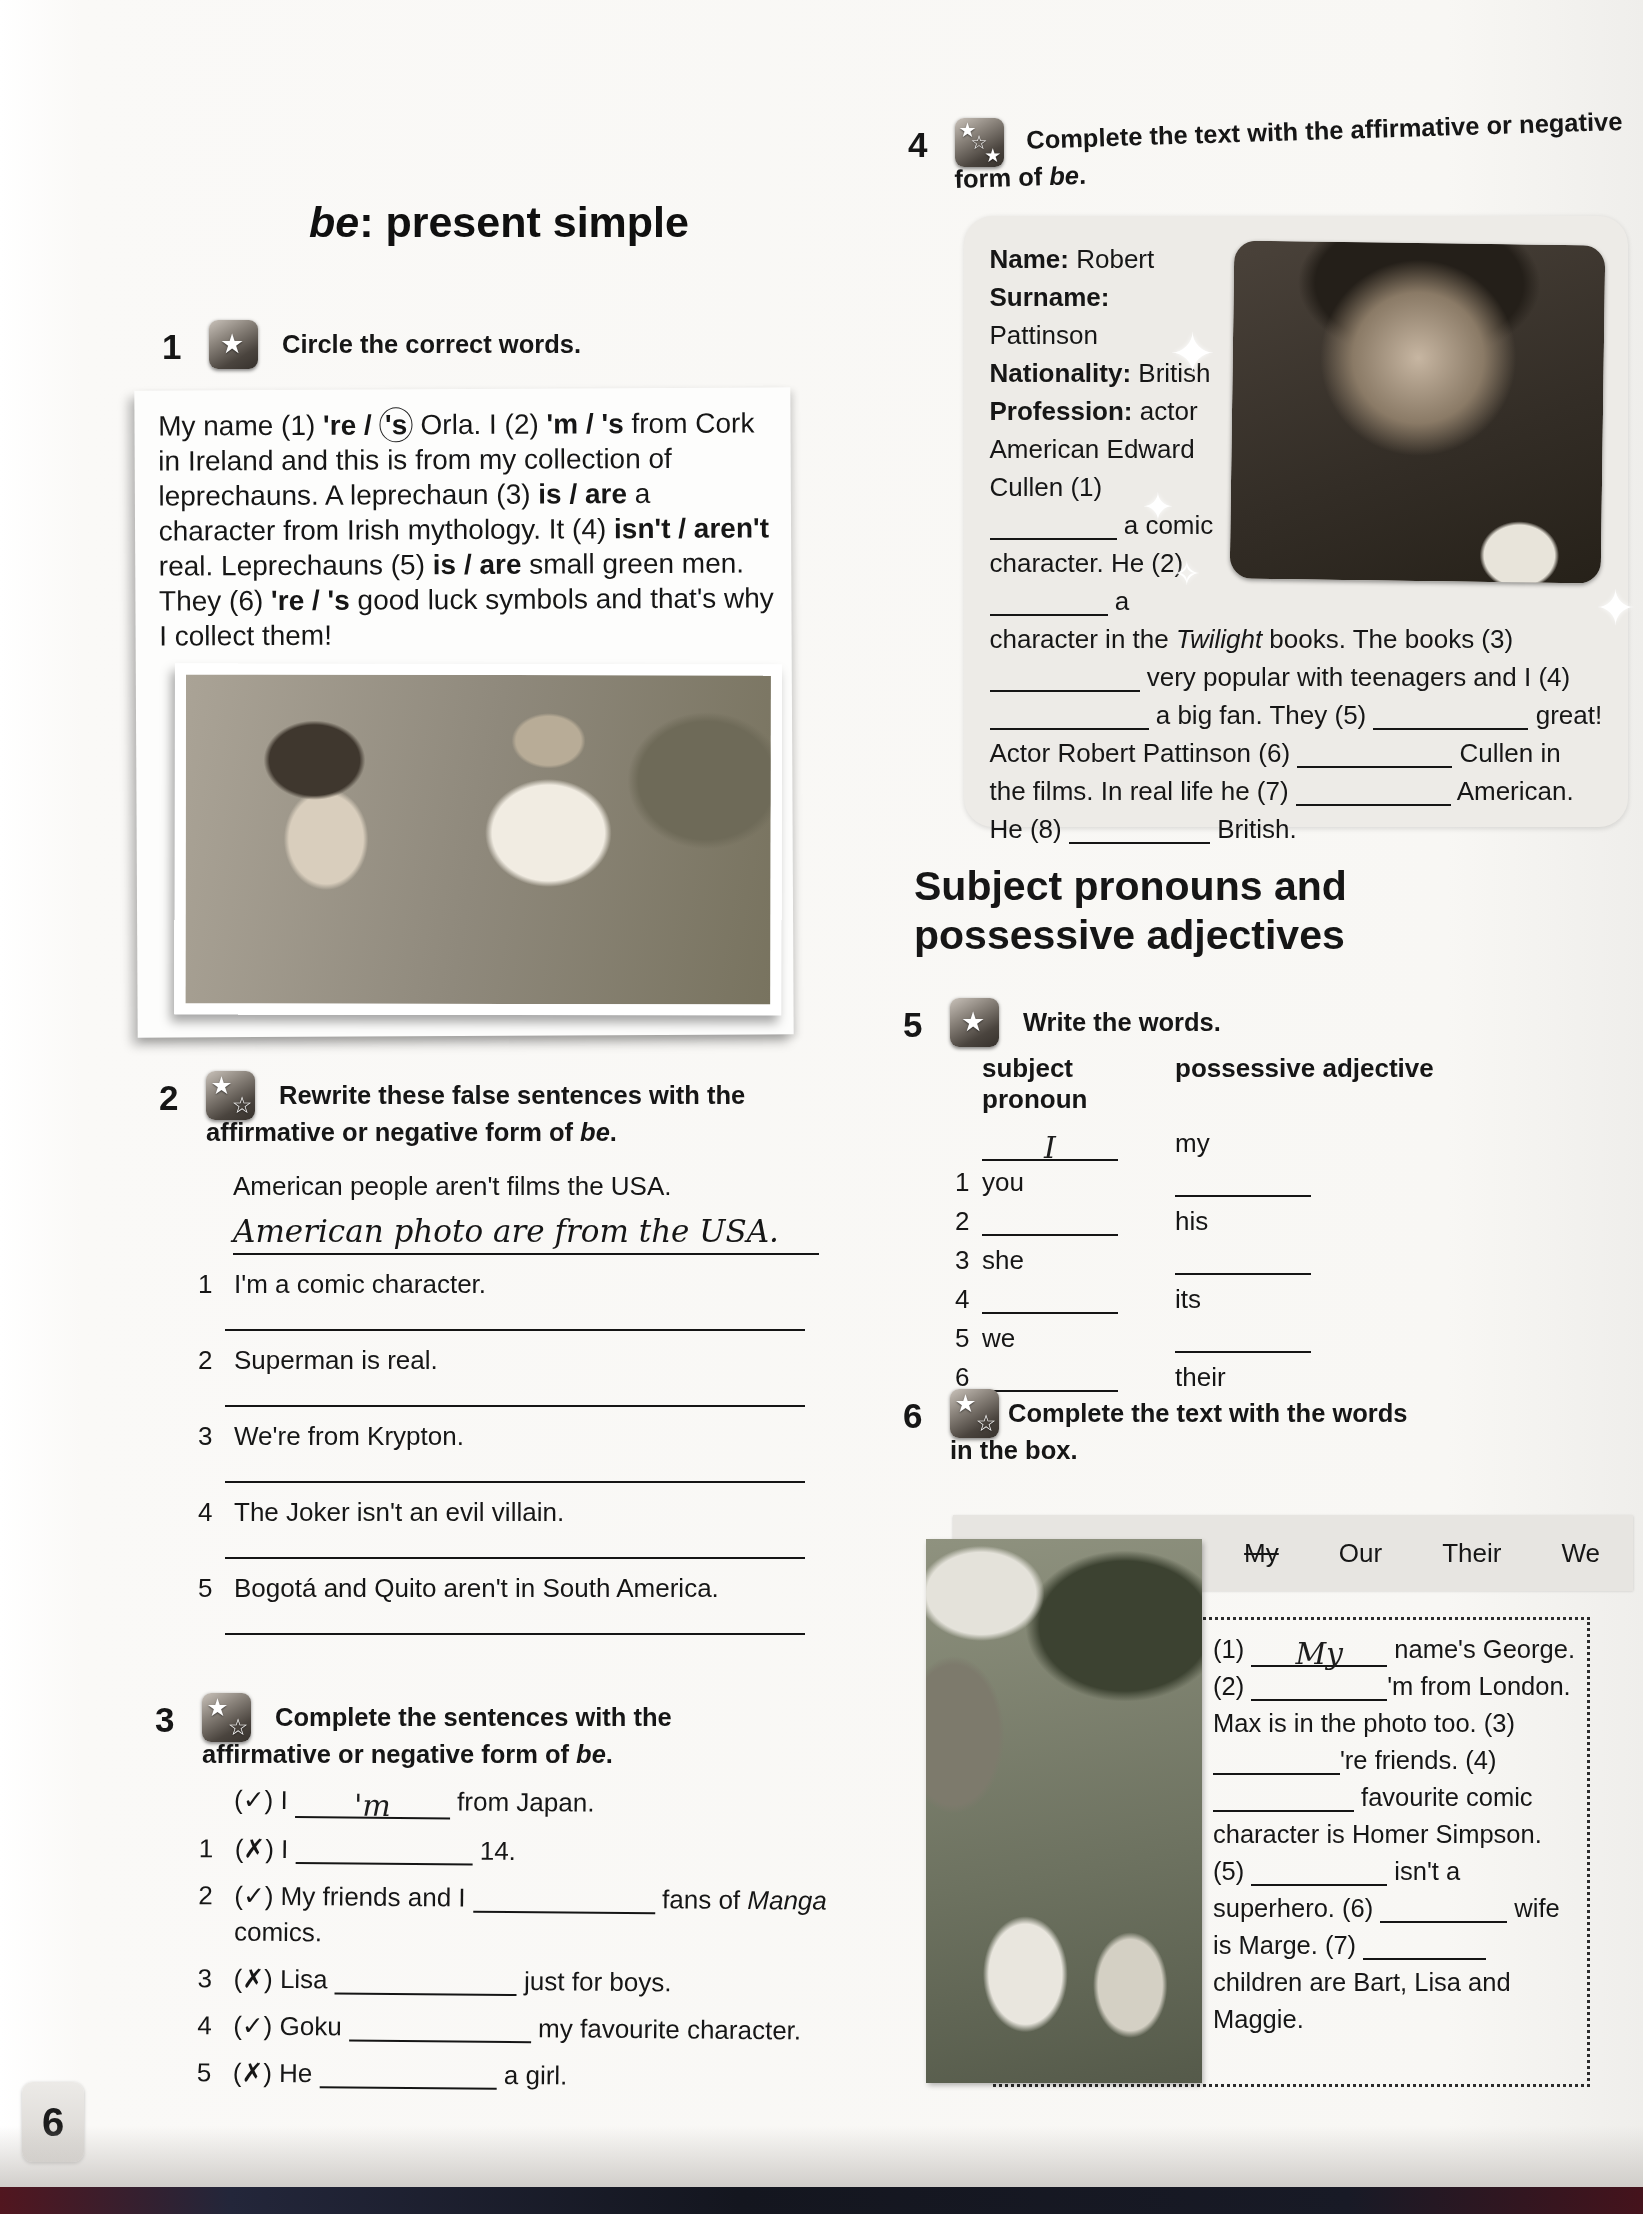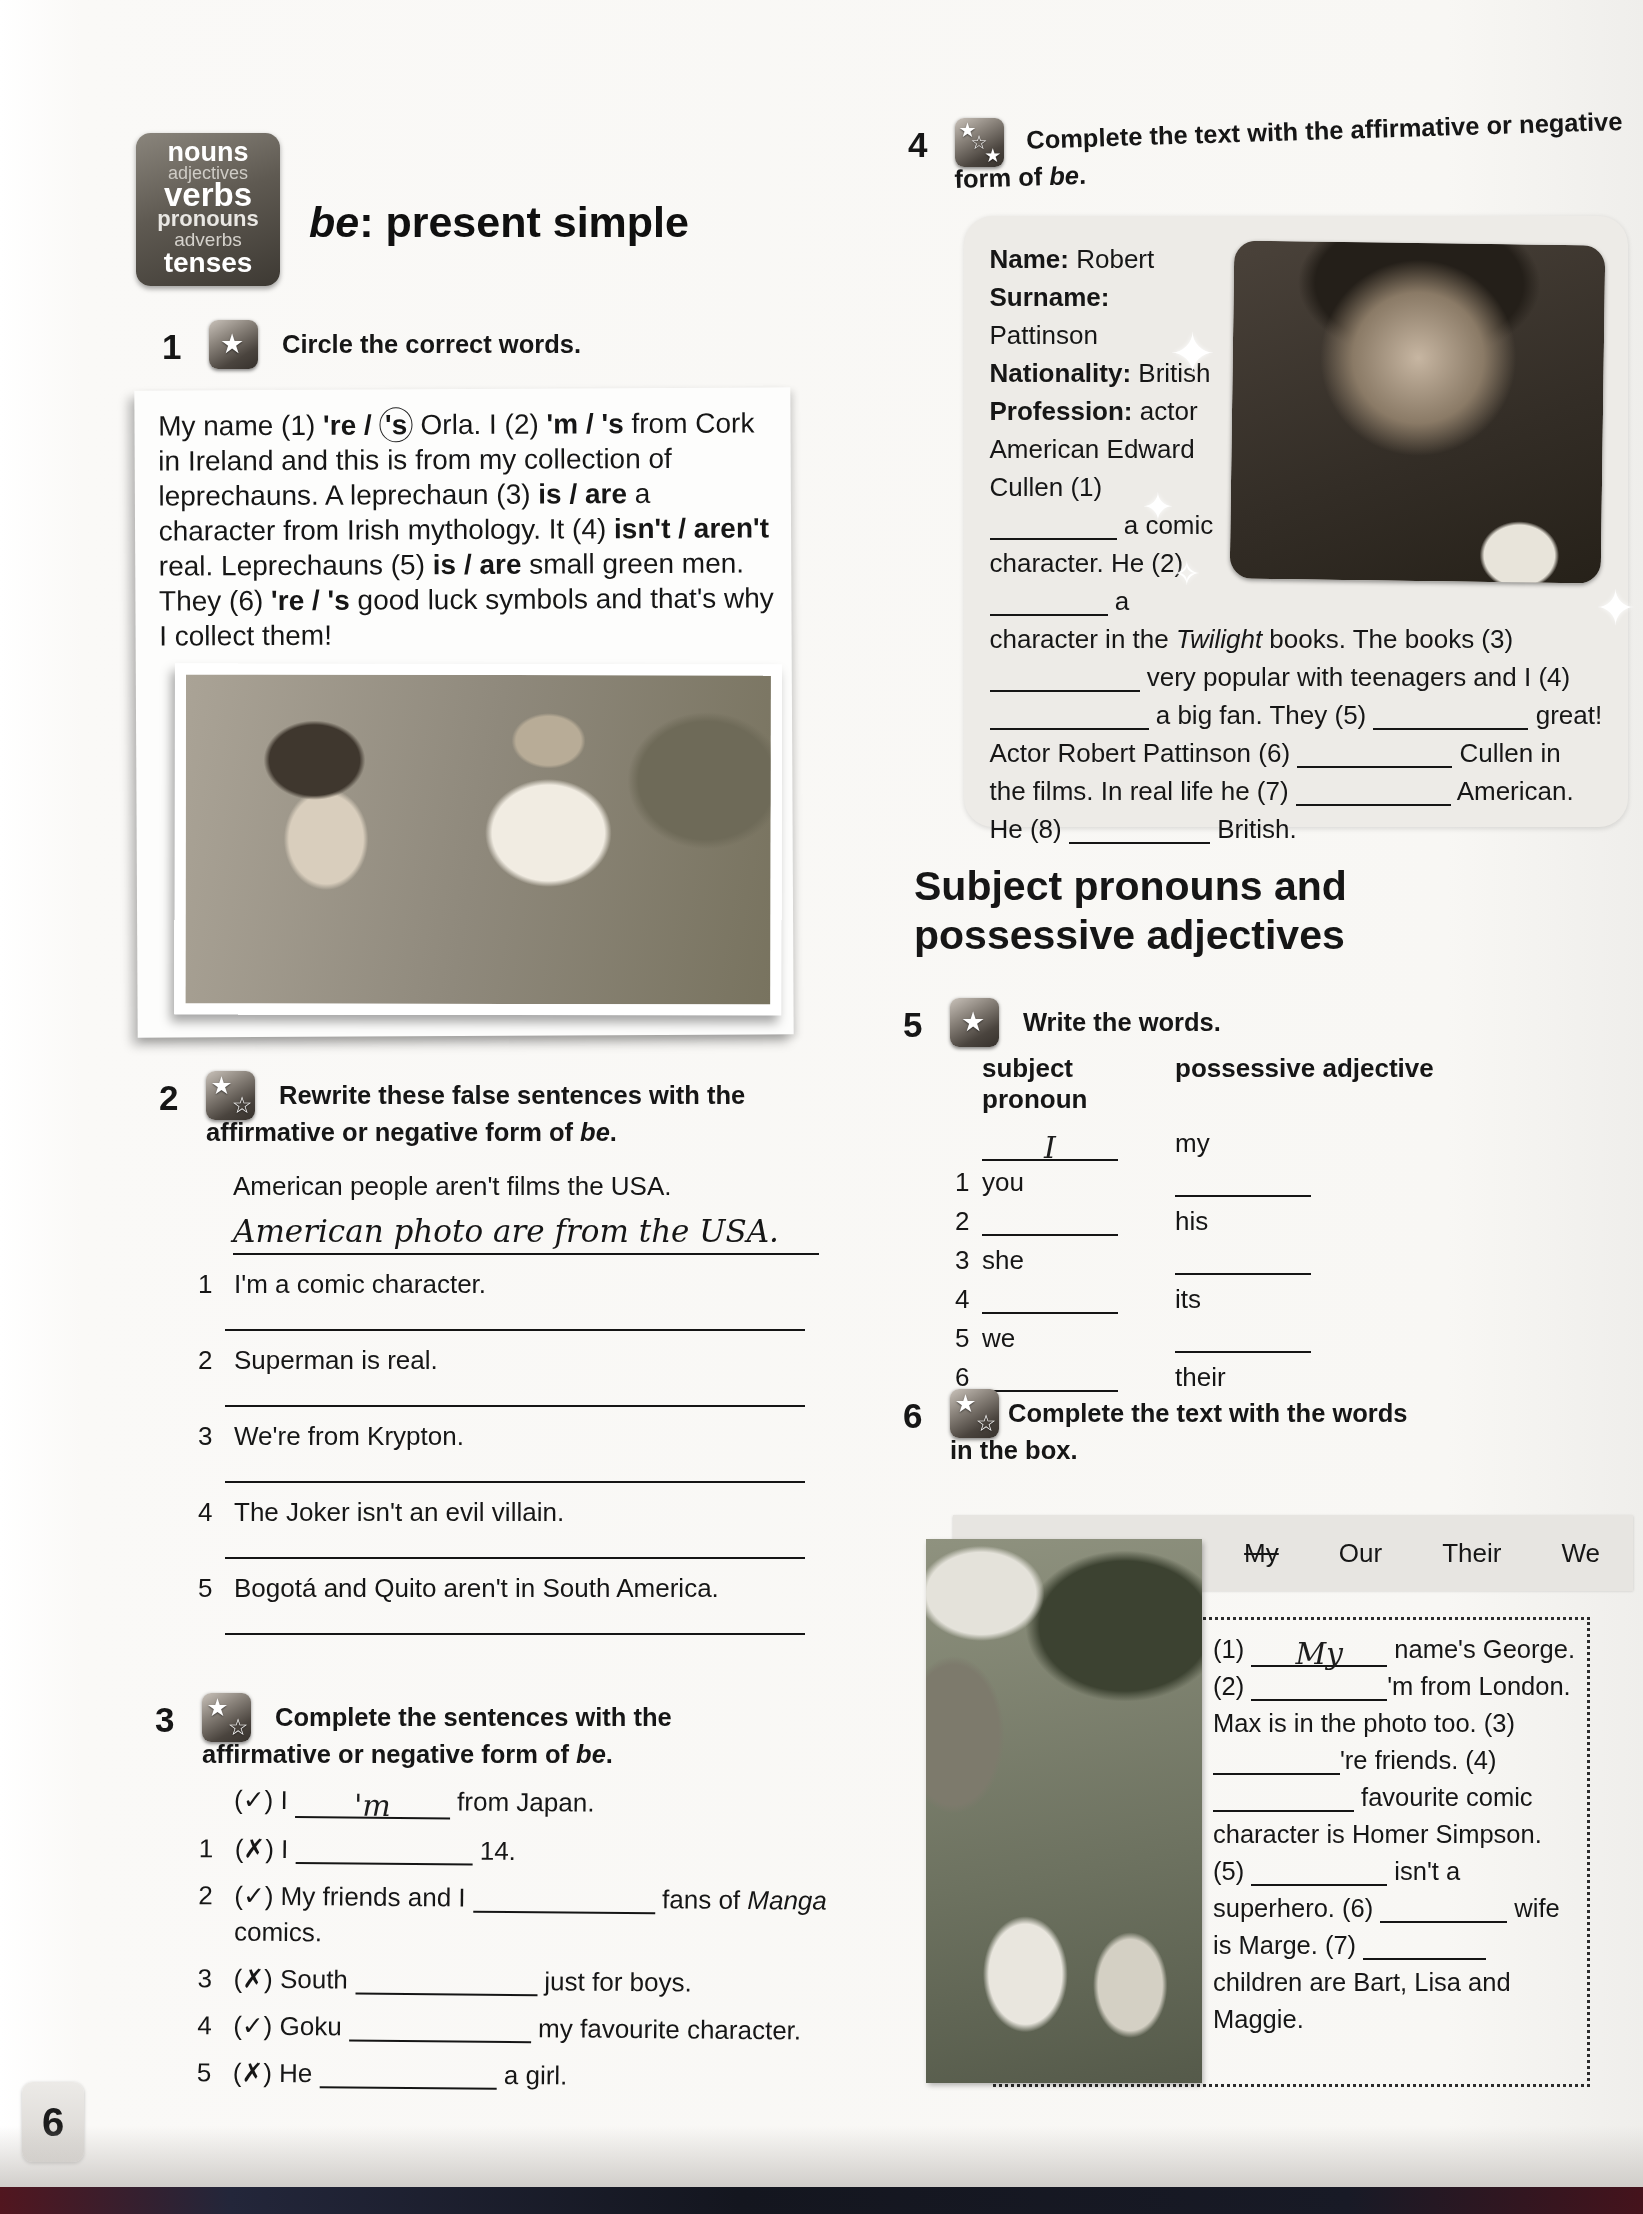--- a/index.html
+++ b/index.html
@@ -113,28 +113,20 @@
   .edge-shade{position:absolute;left:0;top:2126px;width:100%;height:64px;
               background:linear-gradient(rgba(200,198,194,0) 0%,#cfccc8 100%);}
   .edge-strip{position:absolute;left:0;top:2187px;width:100%;height:27px;
               background:linear-gradient(90deg,#51161f 0%,#23263a 14%,#14161f 45%,#181a26 82%,#45131c 100%);}
 </style>
 </head>
 <body>
 
 <div class="page">
 
-  <div class="logo">
-      <span class="w1">nouns</span>
-      <span class="w2">adjectives</span>
-      <span class="w3">verbs</span>
-      <span class="w4">pronouns</span>
-      <span class="w5">adverbs</span>
-      <span class="w6">tenses</span>
-    </div>
   <h2 class="subtitle"><span class="i">be</span><span>: present simple</span></h2>
 
   <div class="exhead" style="left:209px;top:320px;width:400px;">
     <span class="exnum">1</span>
     <span class="badge s1">
         <span class="st st1">★</span>
       </span>
     <div class="instr"><span>Circle the correct words.</span></div>
   </div>
   <div class="panel1">
@@ -170,21 +162,21 @@
     <span class="badge s2">
         <span class="st st1">★</span>
         <span class="st st2">☆</span>
       </span>
     <div class="instr"><span>Complete the sentences with the affirmative or negative form of </span><span class="i">be</span><span>.</span></div>
   </div>
   <div class="exbody" style="left:198px;top:1784px;width:636px;transform:rotate(.5deg);">
     <div class="ex-prompt ex3x"><span>(✓) I </span><span class="hw blank" style="min-width: 155px;">'m</span><span> from Japan.</span></div>
     <div class="witem"><span class="inum">1</span><span><span>(✗) I </span><span class="blank" style="min-width: 177px;"></span><span> 14.</span></span></div>
     <div class="witem"><span class="inum">2</span><span><span>(✓) My friends and I </span><span class="blank" style="min-width: 182px;"></span><span> fans of </span><span class="i">Manga</span><span> comics.</span></span></div>
-    <div class="witem"><span class="inum">3</span><span><span>(✗) South </span><span class="blank" style="min-width: 182px;"></span><span> just for boys.</span></span></div>
+    <div class="witem"><span class="inum">3</span><span><span>(✗) Lisa </span><span class="blank" style="min-width: 182px;"></span><span> just for boys.</span></span></div>
     <div class="witem"><span class="inum">4</span><span><span>(✓) Goku </span><span class="blank" style="min-width: 182px;"></span><span> my favourite character.</span></span></div>
     <div class="witem"><span class="inum">5</span><span><span>(✗) He </span><span class="blank" style="min-width: 177px;"></span><span> a girl.</span></span></div>
   </div>
 
   <div class="exhead" style="left:955px;top:118px;width:691px;">
     <span class="exnum">4</span>
     <span class="badge s3">
         <span class="st st1">★</span>
         <span class="st st2">☆</span>
         <span class="st st3">★</span>

